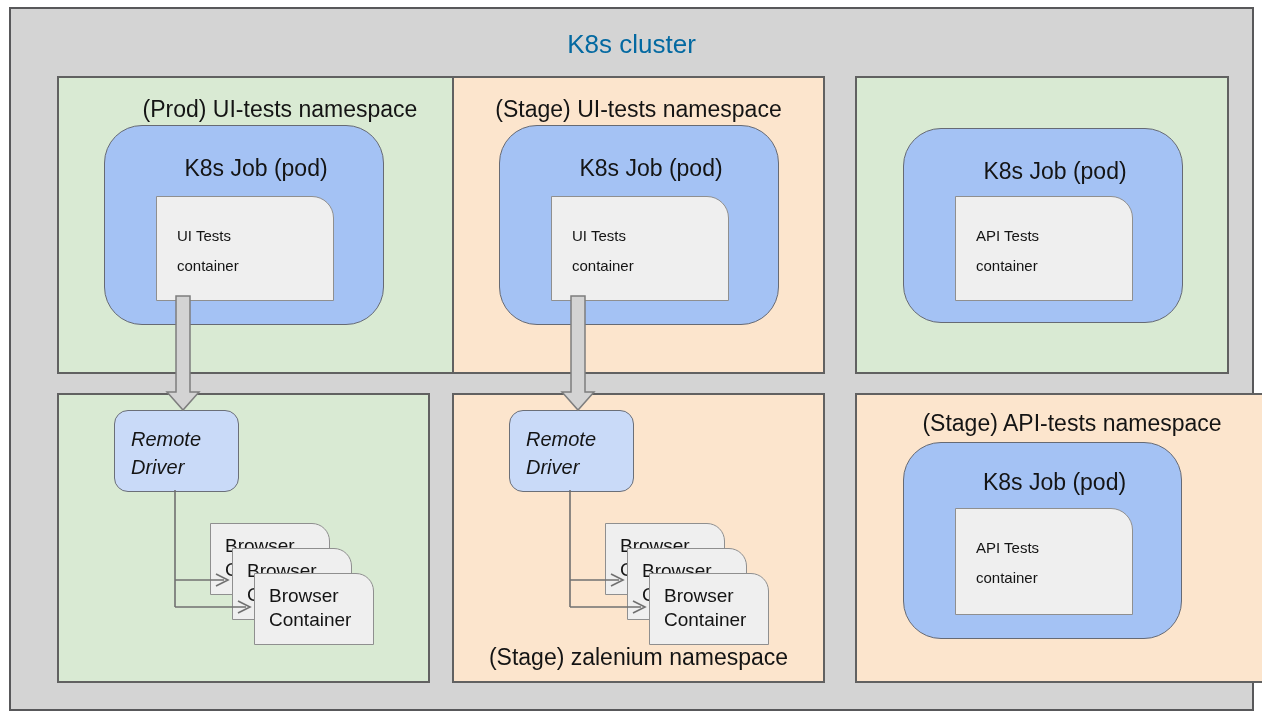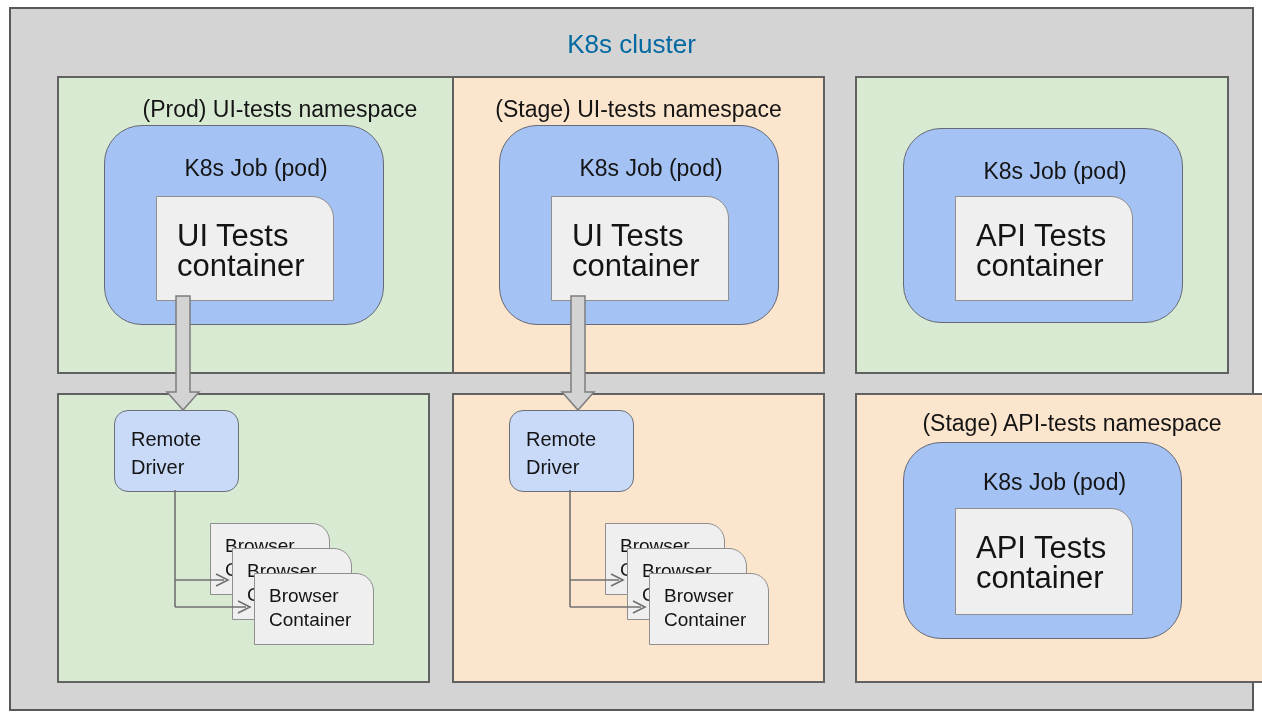--- a/index.html
+++ b/index.html
@@ -33,26 +33,26 @@
     position:absolute;box-sizing:border-box;background:var(--c-job_blue);
     border:1.5px solid #666a74;border-radius:38px;
   }
   .job-title{
     position:absolute;left:0;top:27px;width:100%;text-align:center;
     font-size:23px;line-height:30px;white-space:nowrap;margin-left:12px;
   }
   .ctr{
     position:absolute;box-sizing:border-box;background:var(--c-container_gray);
     border:1.5px solid #8f8f8f;border-radius:0 22px 0 0;
-    font-size:31px;line-height:30px;padding:24px 0 0 20px;
+    font-size:15px;line-height:30px;padding:24px 0 0 20px;
   }
   .rd{
     position:absolute;box-sizing:border-box;background:var(--c-driver_blue);
     border:1.5px solid #6b6f78;border-radius:14px;
-    font-size:20px;line-height:28px;padding:14px 16px 0 16px;
+    font-size:20px;line-height:28px;padding:14px 16px 0 16px;font-style:italic;
   }
   .bc{
     position:absolute;width:120px;height:72px;box-sizing:border-box;
     background:var(--c-container_gray);border:1.5px solid #8f8f8f;border-radius:0 18px 0 0;
     font-size:19px;line-height:24px;padding:10px 0 0 14px;
   }
   .overlay{position:absolute;left:0;top:0;width:1262px;height:720px;pointer-events:none;}
 </style>
 </head>
 <body>
@@ -124,20 +124,21 @@
       <div>Container</div>
     </div>
     <div class="bc" style="left:173px;top:153px">
       <div>Browser</div>
       <div>Container</div>
     </div>
     <div class="bc" style="left:195px;top:178px">
       <div>Browser</div>
       <div>Container</div>
     </div>
+    <div class="ns-footer">(Stage) zalenium namespace</div>
   </div>
 
   <div class="ns orange" style="left:855px;top:393px;width:434px;height:290px">
     <div class="ns-title" style="top:13px">(Stage) API-tests namespace</div>
     <div class="job" style="left:46px;top:47px;width:279px;height:197px">
       <div class="job-title" style="top:24px">K8s Job (pod)</div>
       <div class="ctr" style="left:51px;top:65px;width:178px;height:107px">
         <div>API Tests</div>
         <div>container</div>
       </div>

